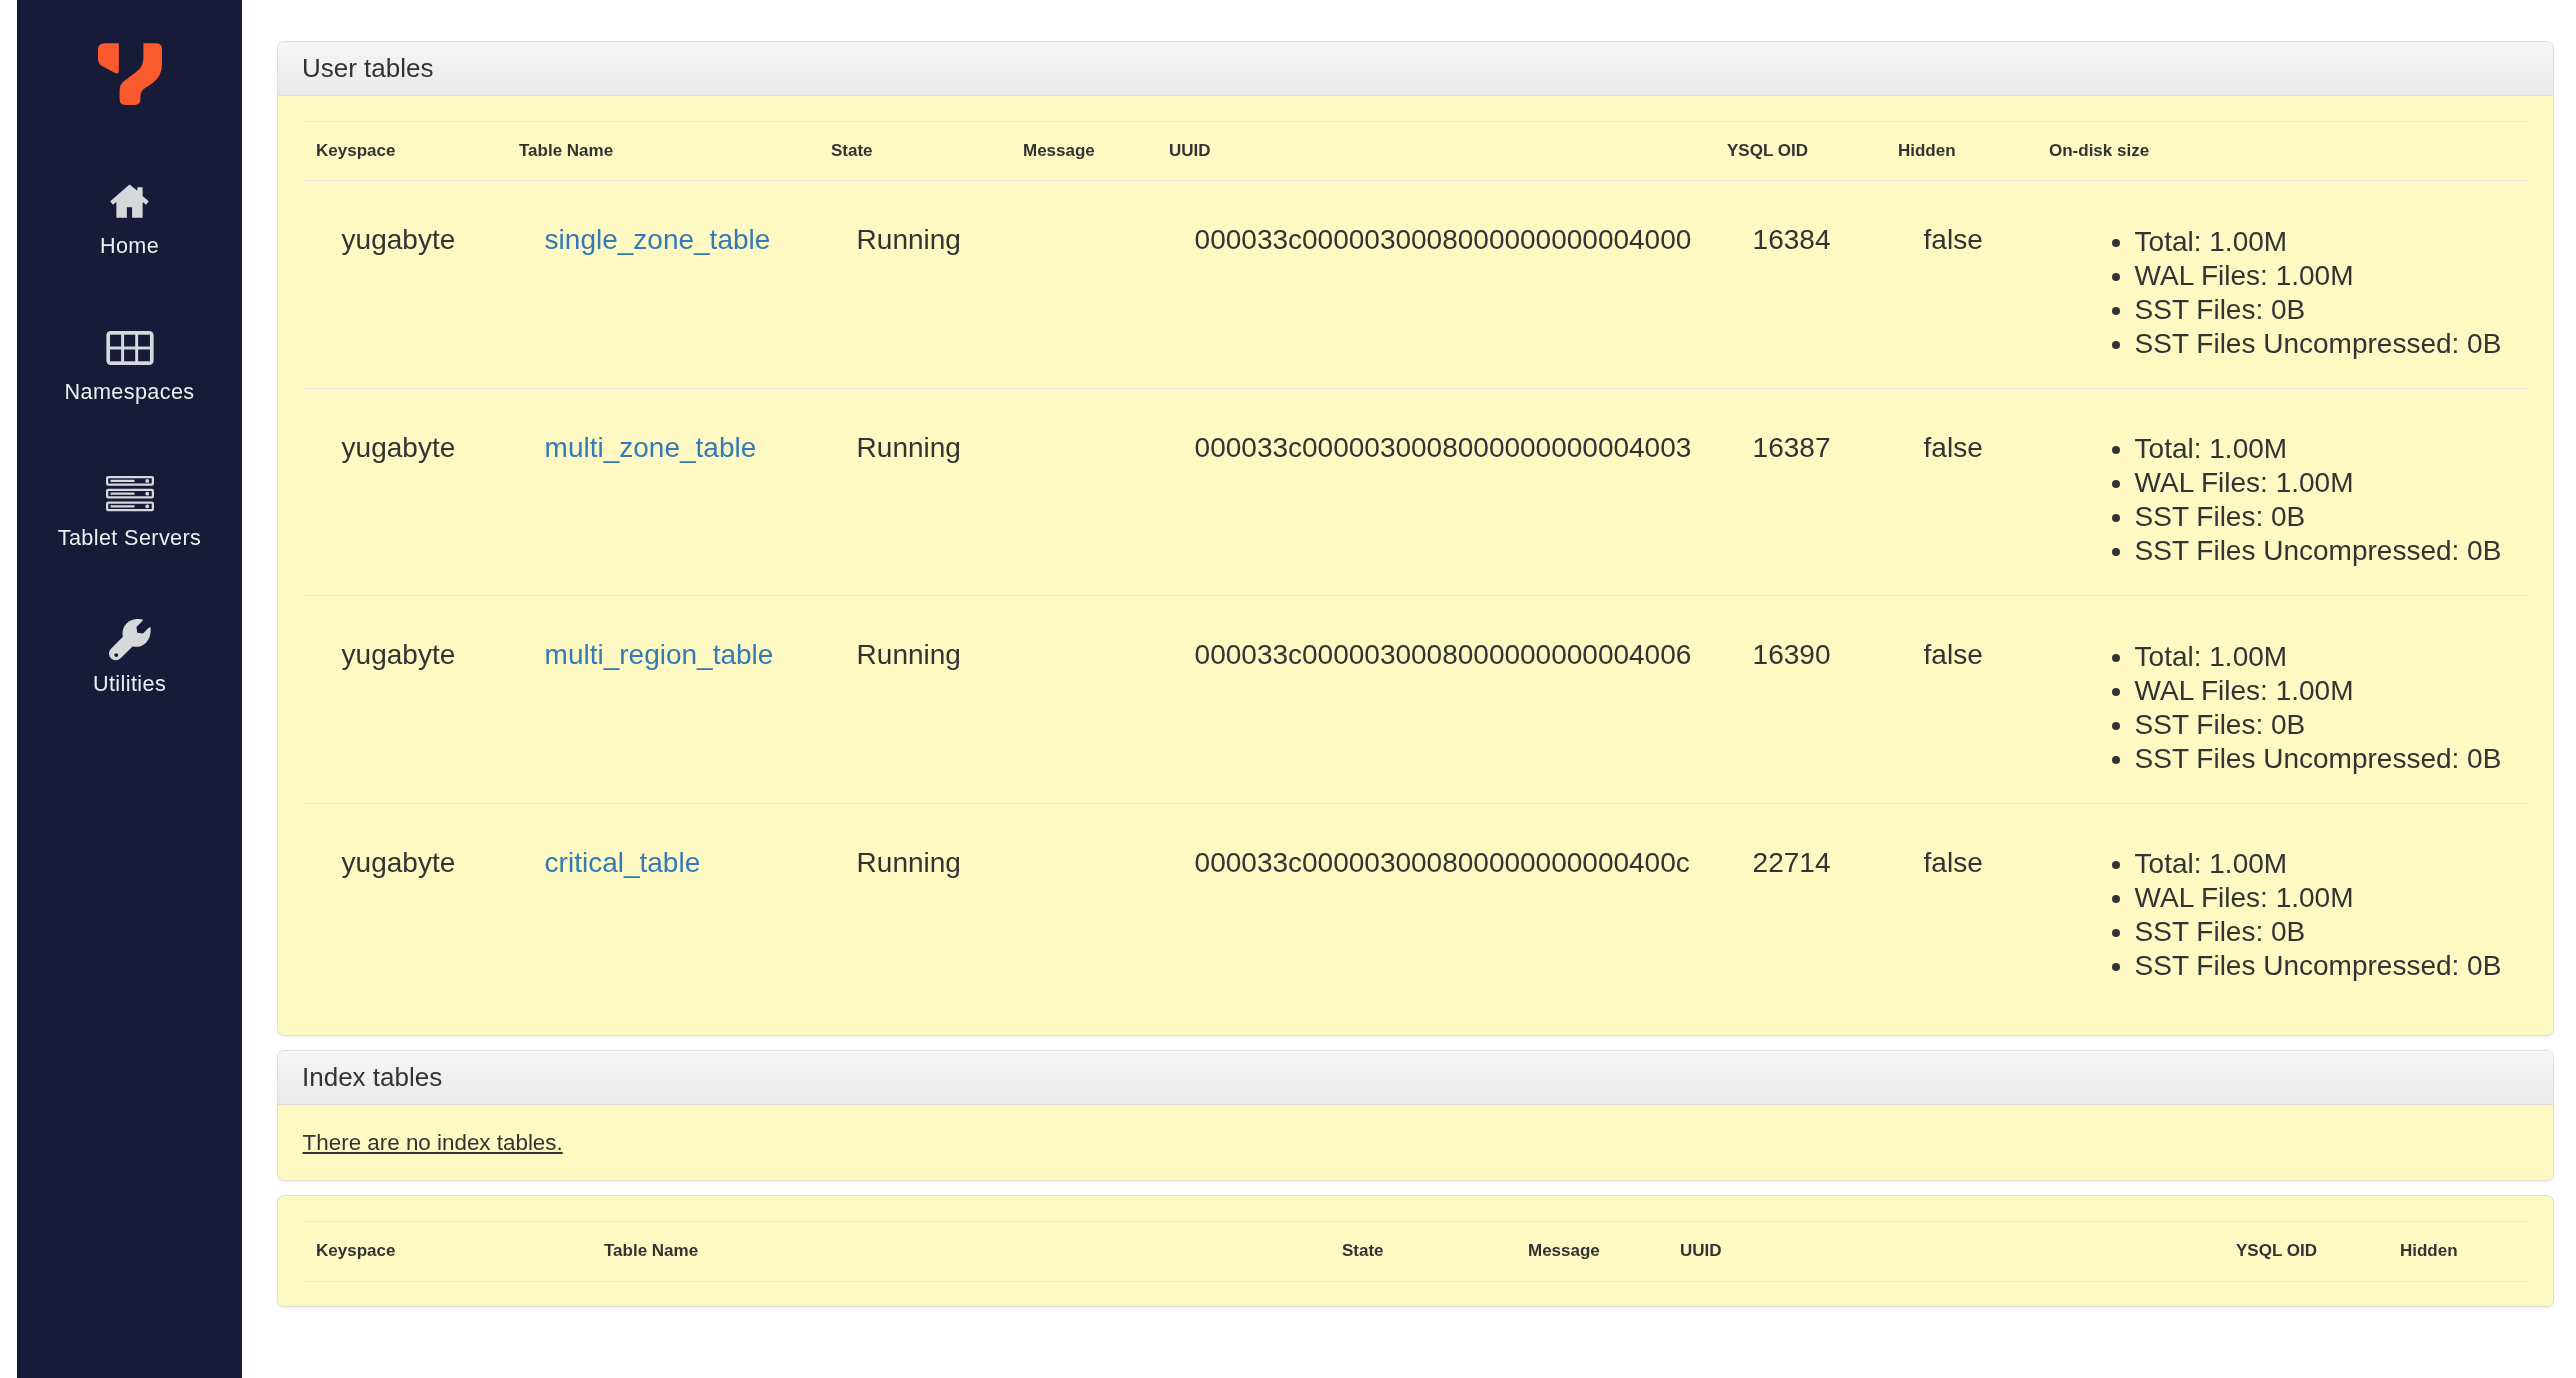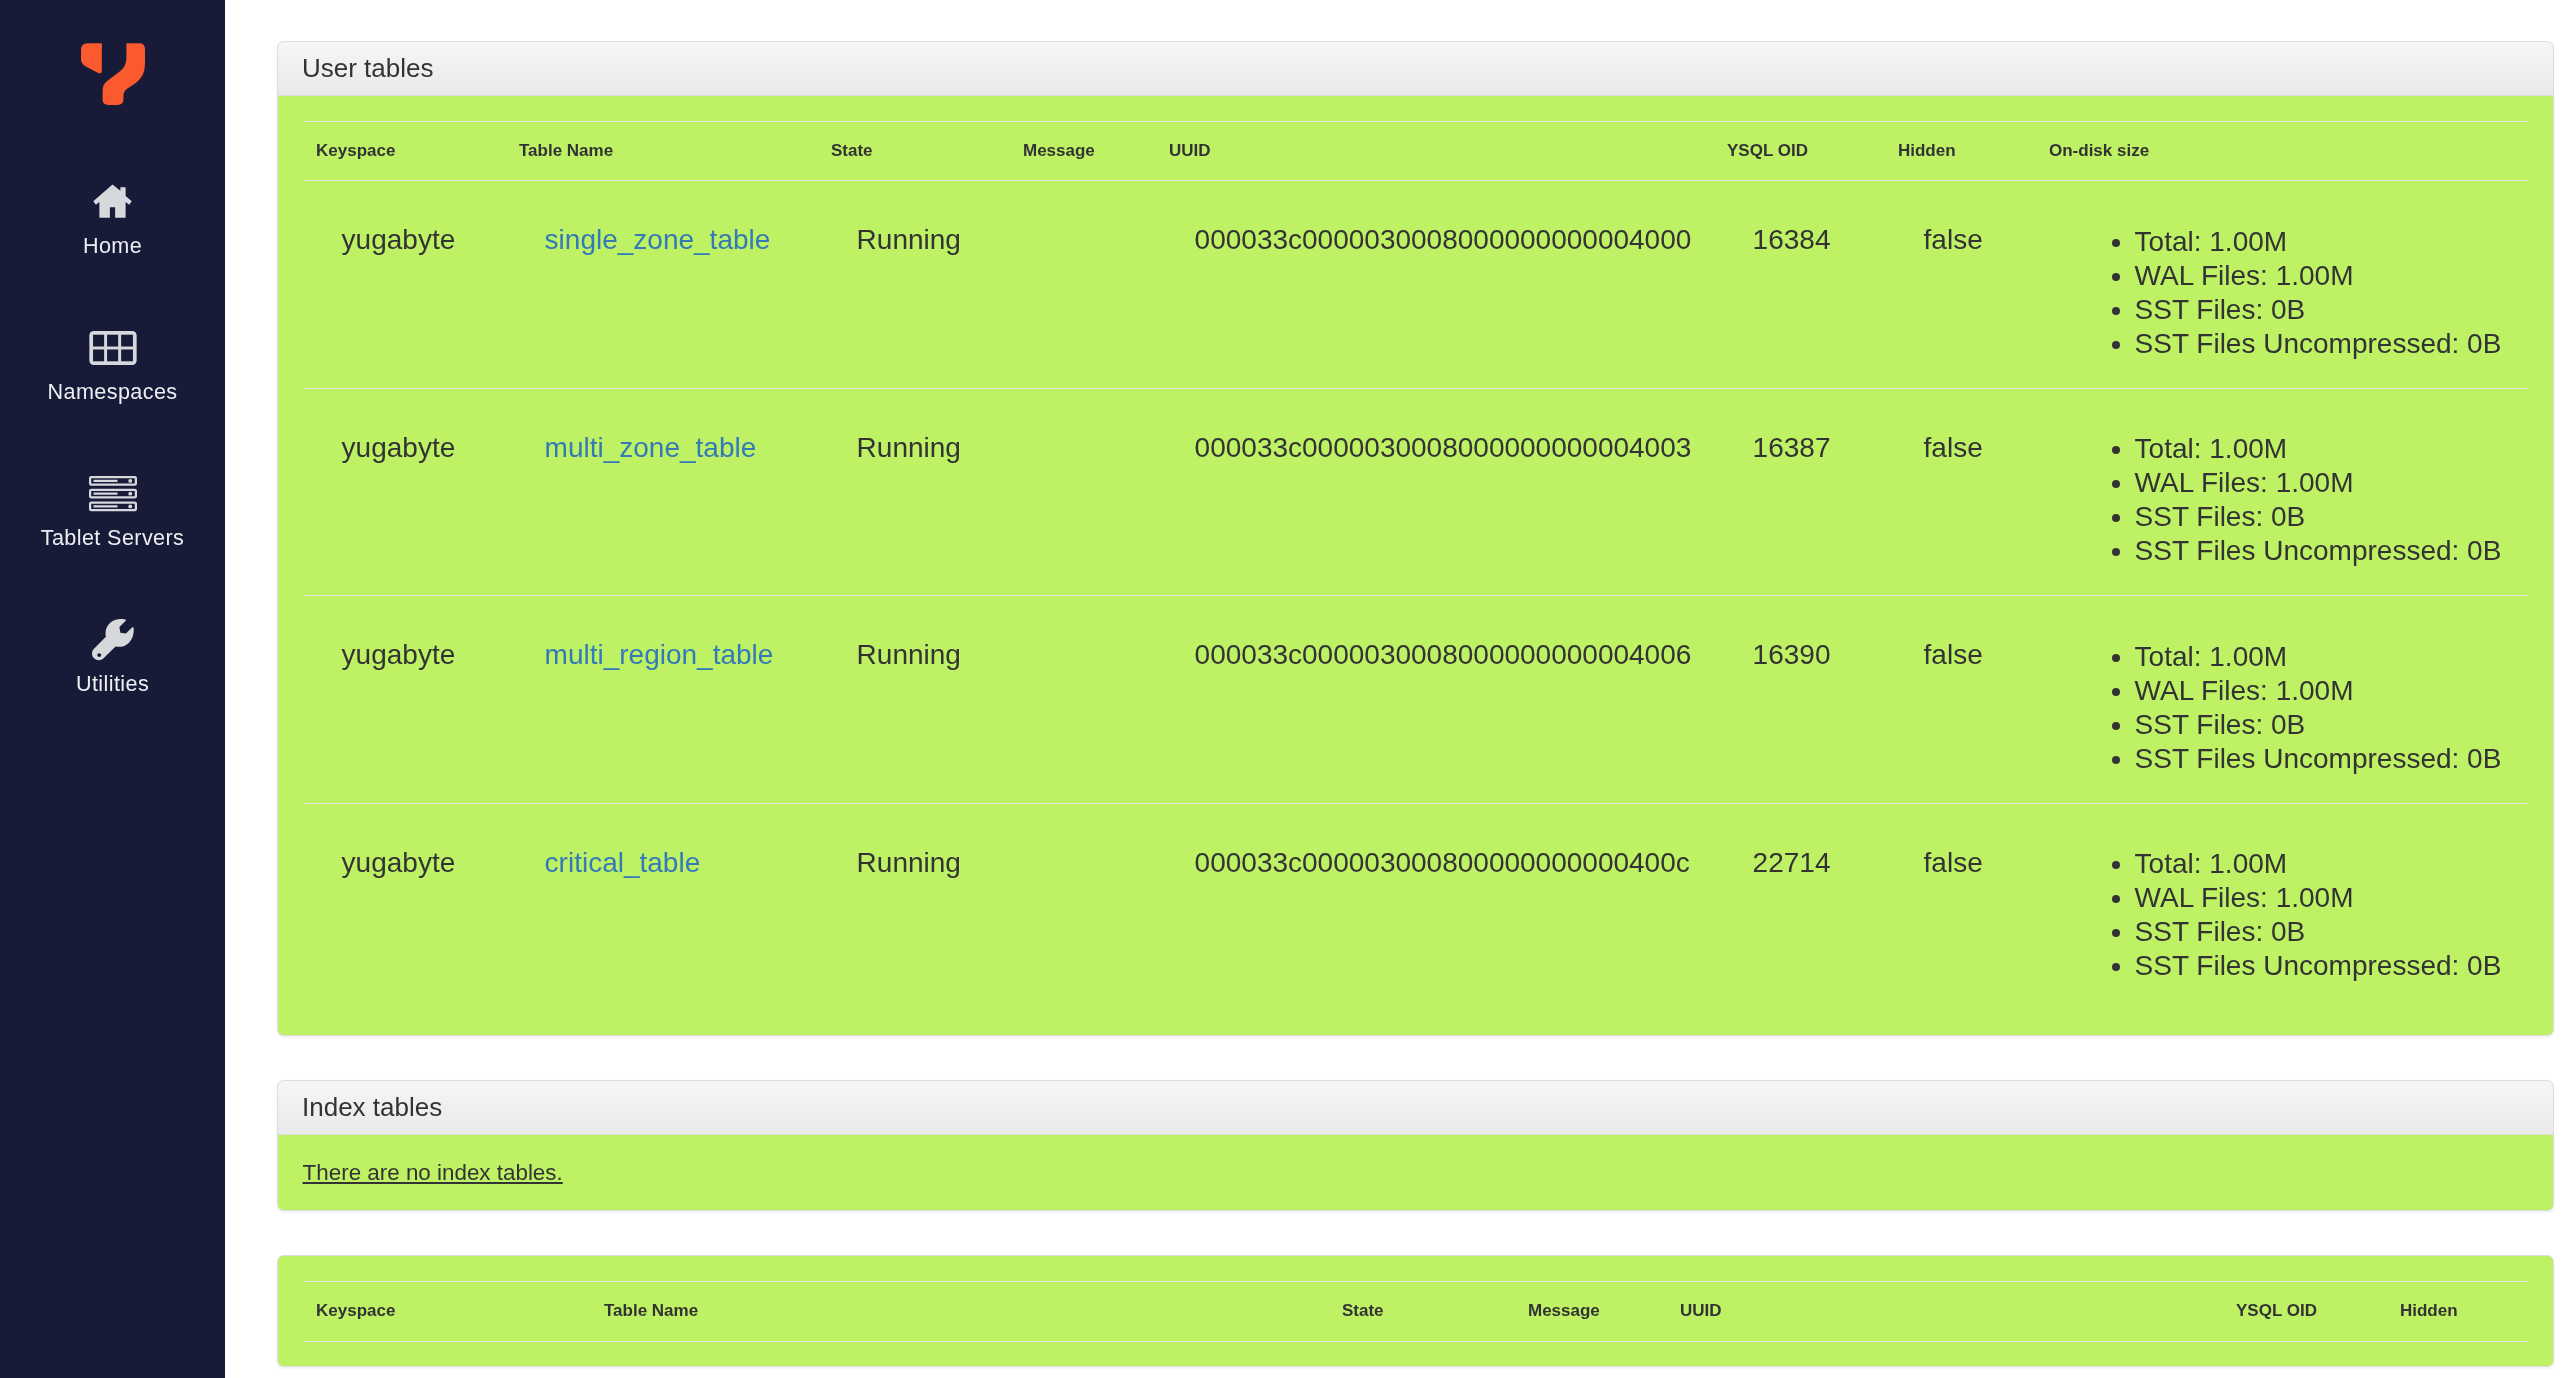--- a/index.html
+++ b/index.html
@@ -6,21 +6,21 @@
   html, body {
     margin: 0; padding: 0;
     width: 2576px; height: 1379px;
     overflow: hidden;
     background: #ffffff;
     font-family: "Liberation Sans", sans-serif;
     color: #333333;
   }
   
   .sidebar {
-    position: fixed; left: 0; top: 0;
+    position: fixed; left: 17px; top: 0;
     width: 225px; height: 1379px;
     background: #181b38;
     display: flex; flex-direction: column; align-items: center;
   }
   .logo-wrap { margin-top: 43px; width: 64px; height: 63px; }
   .nav { margin-top: 52px; width: 100%; }
   .nav-item {
     height: 146px; width: 100%;
     display: flex; flex-direction: column; align-items: center;
     padding-top: 21px; cursor: pointer;
@@ -30,22 +30,22 @@
     margin-top: 7.5px; font-size: 21.6px; color: #eceff1; letter-spacing: 0.4px;
   }
   
   .main {
     margin-left: 225px;
     padding: 41px 21.6px 0 52px;
   }
   .panel {
     border: 1.5px solid #dddddd;
     border-radius: 6.7px;
-    margin-bottom: 44px;
-    background: #bef264;
+    margin-bottom: 14px;
+    background: #fef9c3;
     box-shadow: 0 1.5px 2.2px rgba(0,0,0,0.05);
   }
   .panel-heading {
     height: 54px;
     display: flex; align-items: center;
     padding: 0 24px;
     background: linear-gradient(to bottom, #f6f6f6, #e9e9e9);
     border-bottom: 1.5px solid #dddddd;
     border-radius: 5.2px 5.2px 0 0;
     font-size: 26px; color: #333333;

